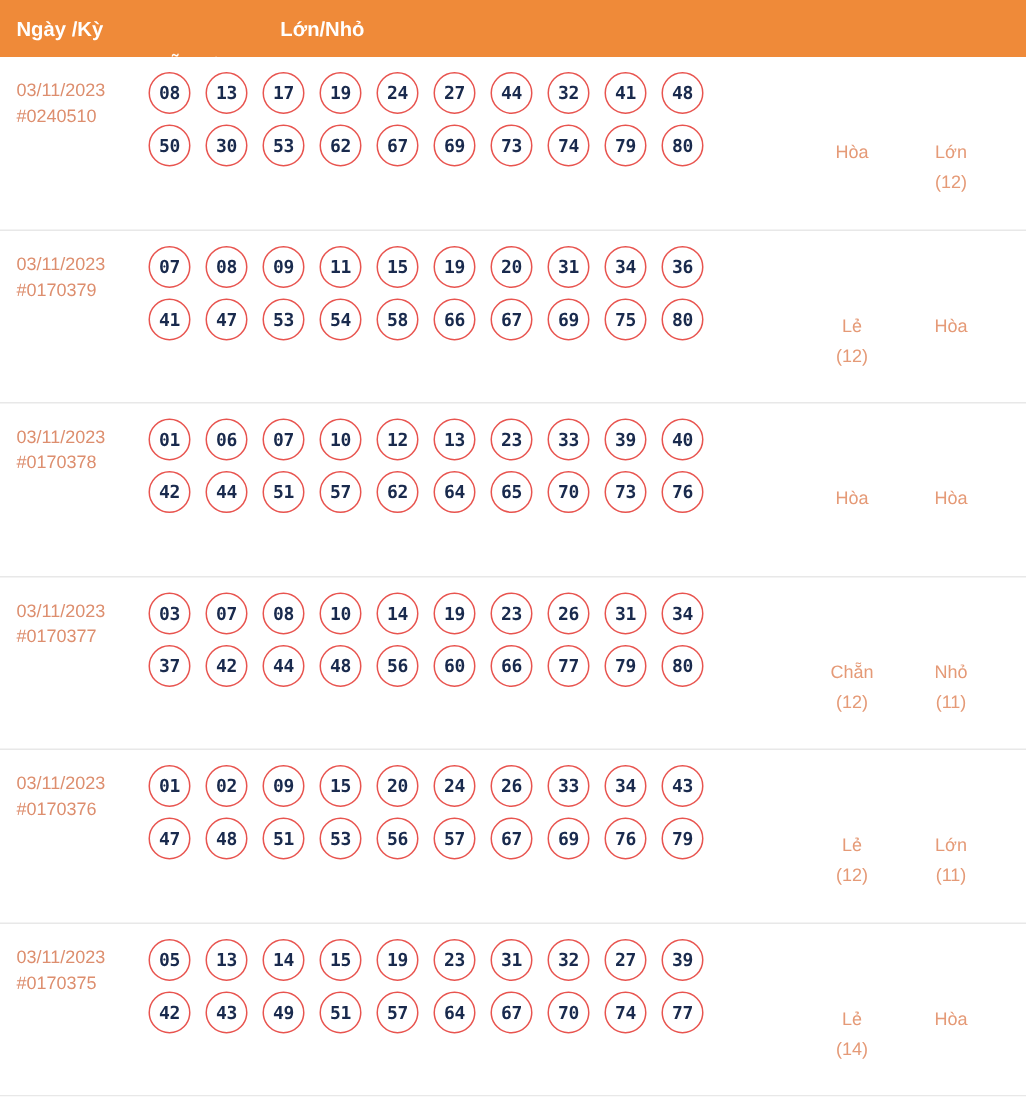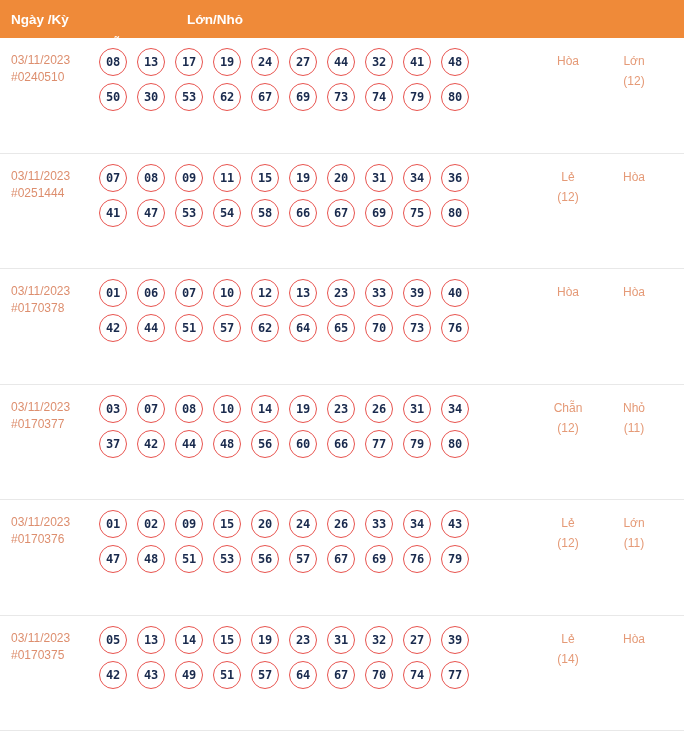--- a/index.html
+++ b/index.html
@@ -90,20 +90,21 @@
     background: #ffffff;
   }
 
   .cell-parity, .cell-size {
     box-sizing: border-box;
     text-align: center;
     color: #e59a77;
     font-size: 12px;
     line-height: 20px;
     padding-top: 3px;
+    margin-top: 40px;
   }
   .cell-parity { width: 76px; }
   .cell-size   { width: 78px; padding-right: 22px; }
   .cell-parity .sub, .cell-size .sub { display: block; }
 </style>
 </head>
 <body>
 
 <div class="results-table">
 
@@ -139,21 +140,21 @@
             <div class="ball">73</div>
             <div class="ball">74</div>
             <div class="ball">79</div>
             <div class="ball">80</div>
           </div>
         </div>
         <div class="cell-parity"><span>Hòa</span><span class="sub"></span></div>
         <div class="cell-size"><span>Lớn</span><span class="sub">(12)</span></div>
       </div>
       <div class="result-row">
-        <div class="cell-date"><span>03/11/2023</span><span class="kyid">#0251444</span></div>
+        <div class="cell-date"><span>03/11/2023</span><span class="kyid">#0170379</span></div>
         <div class="cell-result">
           <div class="ball-row">
             <div class="ball">07</div>
             <div class="ball">08</div>
             <div class="ball">09</div>
             <div class="ball">11</div>
             <div class="ball">15</div>
             <div class="ball">19</div>
             <div class="ball">20</div>
             <div class="ball">31</div>

